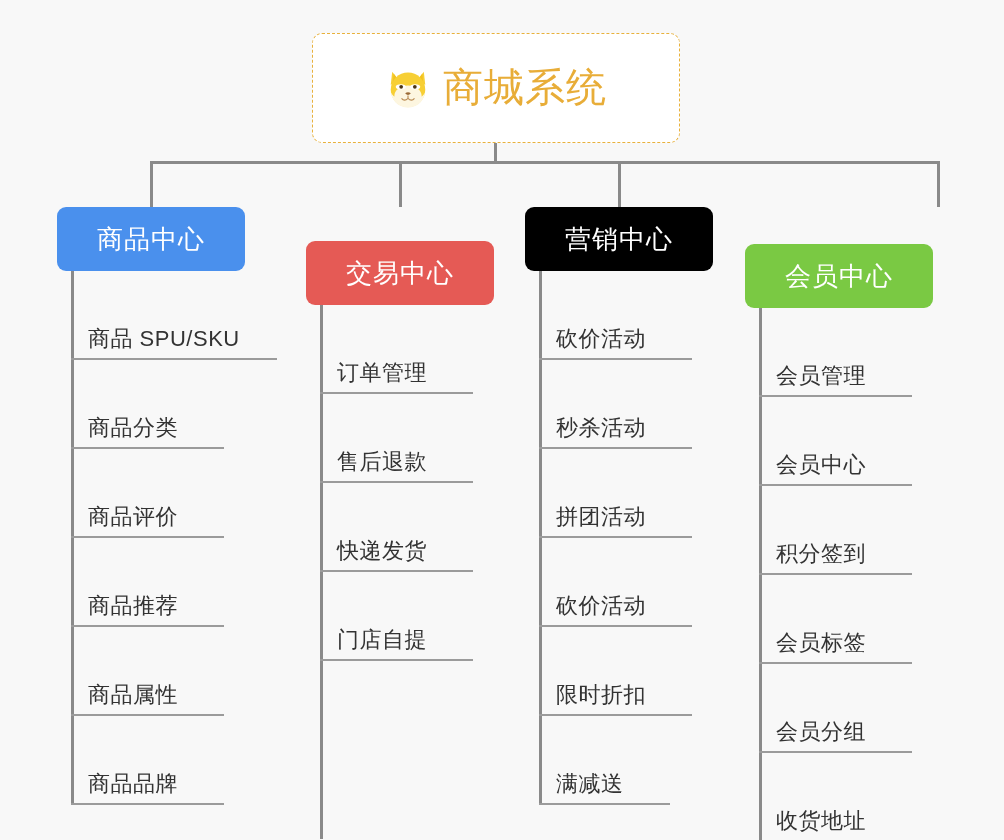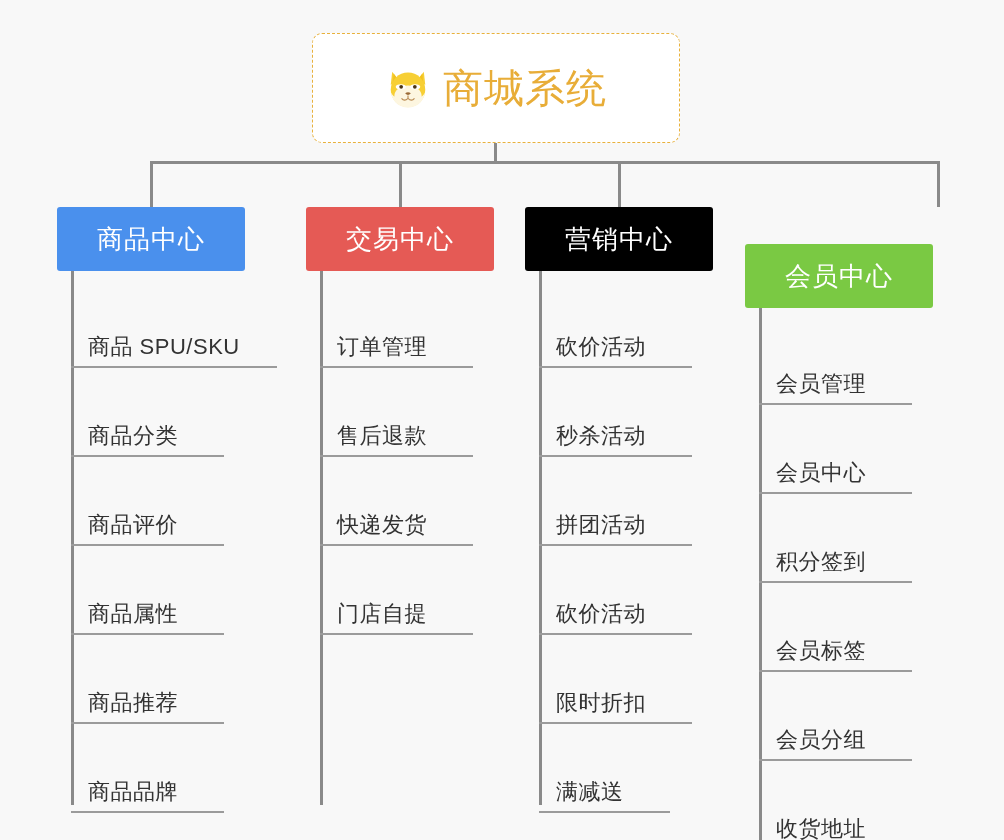--- a/index.html
+++ b/index.html
@@ -44,63 +44,64 @@
     flex: 0 0 auto;
     display: block;
     margin-top: 2px;
   }
   .root-title {
     font-size: 40px;
     line-height: 1;
     color: #e8ad38;
     letter-spacing: 1px;
     white-space: nowrap;
+    font-family: Liberation Serif, serif;
   }
 
   
   .conn {
     position: absolute;
     background: #8a8a8a;
   }
   .conn-v { width: 3px; }
   .conn-h { height: 3px; }
 
   
   .column {
     position: absolute;
     top: 207px;
     width: 188px;
   }
   .col-1 { left: 57px;  }
-  .col-2 { left: 306px; }
+  .col-2 { left: 306px; margin-top: 34px; }
   .col-3 { left: 525px; }
   .col-4 { left: 745px; margin-top: 37px; }
 
   .cat-header {
     width: 188px;
     height: 64px;
-    border-radius: 3px;
+    border-radius: 9px;
     display: flex;
     align-items: center;
     justify-content: center;
     box-sizing: border-box;
   }
   .cat-header-label {
     font-size: 26px;
     color: #ffffff;
     line-height: 1;
     letter-spacing: 1px;
     white-space: nowrap;
   }
 
   
   .leaf-list {
     position: relative;
     margin-top: 0;
-    padding-top: 8px;
+    padding-top: 0;
   }
   
   .spine {
     position: absolute;
     left: 14px;
     top: 0;
     width: 3px;
     background: #8a8a8a;
   }
 
@@ -174,25 +175,25 @@
         <div class="leaf-item">
           <div class="leaf-underline" style="width: 153px;"></div>
           <span class="leaf-label">商品分类</span>
         </div>
         <div class="leaf-item">
           <div class="leaf-underline" style="width: 153px;"></div>
           <span class="leaf-label">商品评价</span>
         </div>
         <div class="leaf-item">
           <div class="leaf-underline" style="width: 153px;"></div>
+          <span class="leaf-label">商品推荐</span>
+        </div>
+        <div class="leaf-item">
+          <div class="leaf-underline" style="width: 153px;"></div>
           <span class="leaf-label">商品属性</span>
-        </div>
-        <div class="leaf-item">
-          <div class="leaf-underline" style="width: 153px;"></div>
-          <span class="leaf-label">商品推荐</span>
         </div>
         <div class="leaf-item">
           <div class="leaf-underline" style="width: 153px;"></div>
           <span class="leaf-label">商品品牌</span>
         </div>
       </div>
     </div>
   <div class="column col-2">
       <div class="cat-header" style="background: rgb(229, 90, 85);">
         <span class="cat-header-label">交易中心</span>

